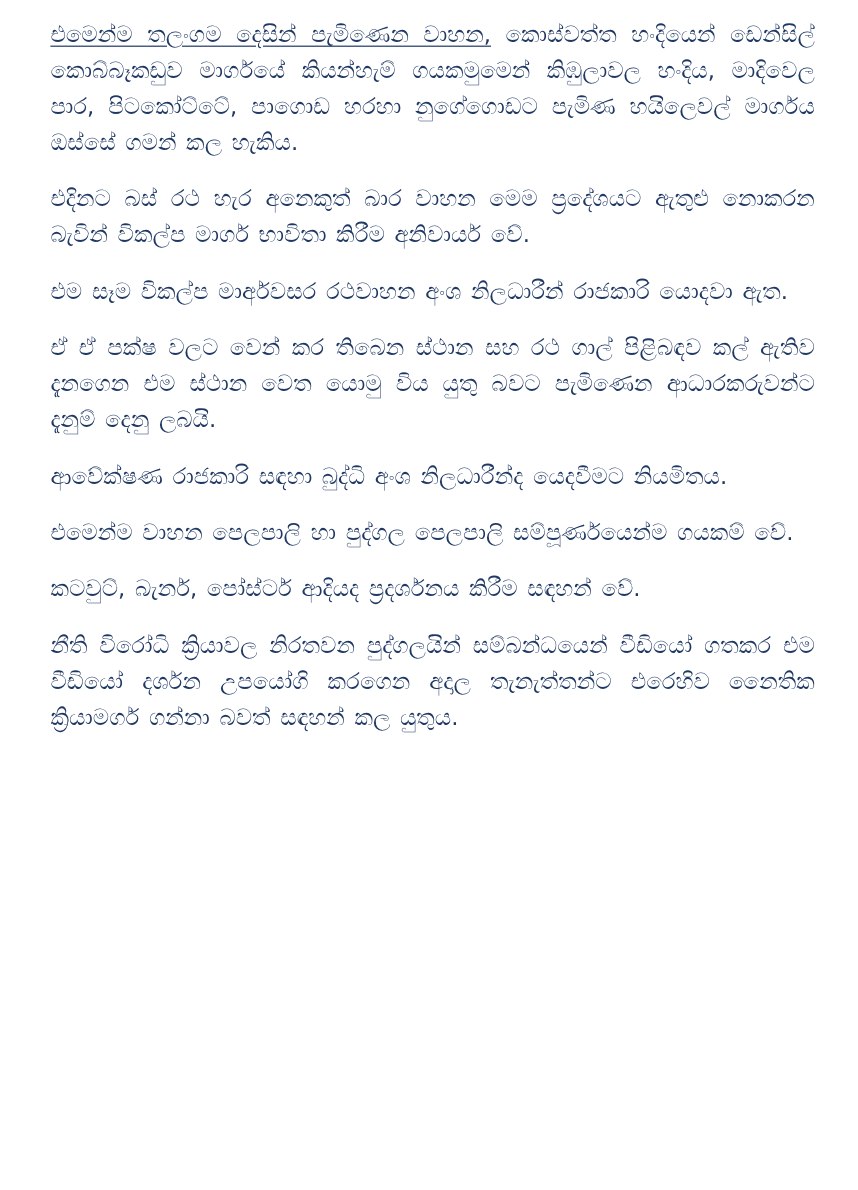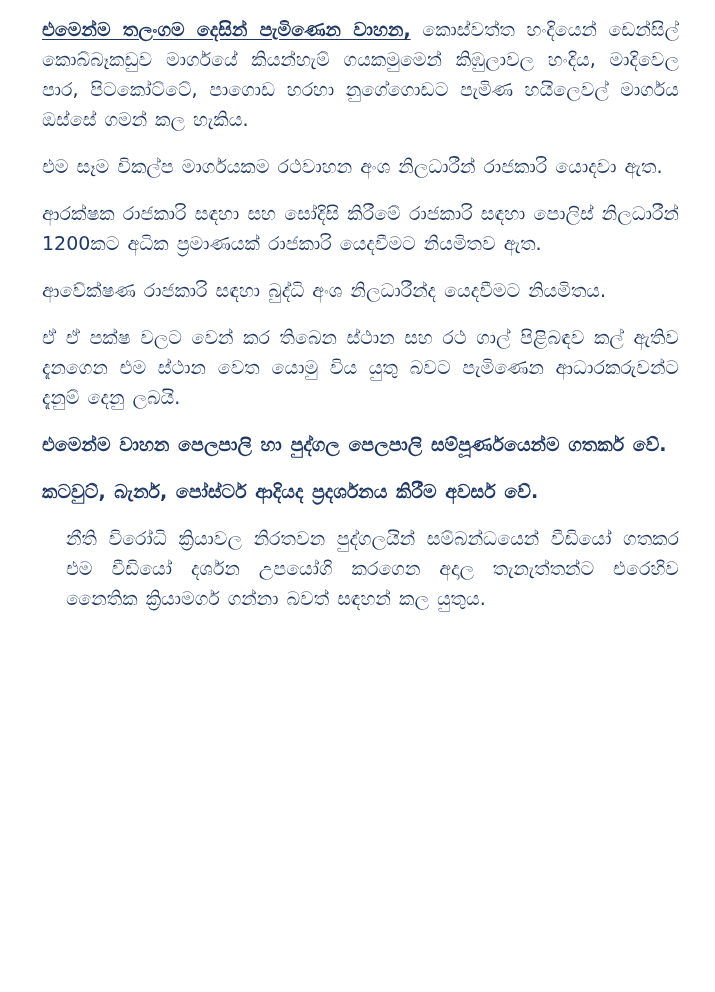--- a/index.html
+++ b/index.html
@@ -24,49 +24,48 @@
   .para {
     margin: 0 0 17px 0;
     font-size: 19px;
     line-height: 30px;
     text-align: justify;
     color: #1f3864;
     word-spacing: 2px;
   }
   .para:last-child {
     margin-bottom: 0;
-    margin-left: 24px;
   }
   .bold {
-    font-weight: bold;
+    font-weight: normal;
   }
   .underline {
     text-decoration: underline;
     text-decoration-color: #1f3864;
     text-underline-offset: 3px;
   }
 </style>
 </head>
 <body>
 
 <div class="page">
 
   <p class="para"><span class="bold underline">එමෙන්ම තලංගම දෙසින් පැමිණෙන වාහන,</span><span> කොස්වත්ත හංදියෙන් ඩෙන්සිල් කොබ්බෑකඩුව මාර්ගයේ කියන්හැම් ගයකමුමෙන් කිඹුලාවල හංදිය, මාදිවෙල පාර, පිටකෝට්ටේ, පාගොඩ හරහා නුගේගොඩට පැමිණ හයිලෙවල් මාර්ගය ඔස්සේ ගමන් කල හැකිය.</span></p>
 
 
+  <p class="para">එදිනට බස් රථ හැර අනෙකුත් බාර වාහන මෙම ප්‍රදේශයට ඇතුළු නොකරන බැවින් විකල්ප මාර්ග භාවිතා කිරීම අනිවාර්ය වේ.</p>
 
-  <p class="para">එම සෑම විකල්ප මාර්ගයකම රථවාහන අංශ නිලධාරීන් රාජකාරි යොදවා ඇත.</p>
-
-  <p class="para">ආරක්ෂක රාජකාරි සඳහා සහ සෝදිසි කිරීමේ රාජකාරි සඳහා පොලිස් නිලධාරීන් 1200කට අධික ප්‍රමාණයක් රාජකාරි යෙදවීමට නියමිතව ඇත.</p>
+  <p class="para">එම සෑම විකල්ප මාර්අවසර රථවාහන අංශ නිලධාරීන් රාජකාරි යොදවා ඇත.</p>
 
 
 
-  <p class="para">ආවේක්ෂණ රාජකාරි සඳහා බුද්ධි අංශ නිලධාරීන්ද යෙදවීමට නියමිතය.</p>
 
   <p class="para">ඒ ඒ පක්ෂ වලට වෙන් කර තිබෙන ස්ථාන සහ රථ ගාල් පිළිබඳව කල් ඇතිව දැනගෙන එම ස්ථාන වෙත යොමු විය යුතු බවට පැමිණෙන ආධාරකරුවන්ට දැනුම් දෙනු ලබයි.</p>
 
-  <p class="para bold">එමෙන්ම වාහන පෙලපාලි හා පුද්ගල පෙලපාලි සම්පූර්ණයෙන්ම ගතකර් වේ.</p>
+  <p class="para">ආවේක්ෂණ රාජකාරි සඳහා බුද්ධි අංශ නිලධාරීන්ද යෙදවීමට නියමිතය.</p>
 
-  <p class="para bold">කටවුට්, බැනර්, පෝස්ටර් ආදියද ප්‍රදර්ශනය කිරීම අවසර් වේ.</p>
+  <p class="para bold">එමෙන්ම වාහන පෙලපාලි හා පුද්ගල පෙලපාලි සම්පූර්ණයෙන්ම ගයකම් වේ.</p>
+
+  <p class="para bold">කටවුට්, බැනර්, පෝස්ටර් ආදියද ප්‍රදර්ශනය කිරීම සඳහන් වේ.</p>
 
   <p class="para">නීති විරෝධි ක්‍රියාවල නිරතවන පුද්ගලයින් සම්බන්ධයෙන් වීඩියෝ ගතකර එම වීඩියෝ දර්ශන උපයෝගි කරගෙන අදාල තැනැත්තන්ට එරෙහිව නෛතික ක්‍රියාමර්ග ගන්නා බවත් සඳහන් කල යුතුය.</p>
 
 </div>
 
 </body></html>

